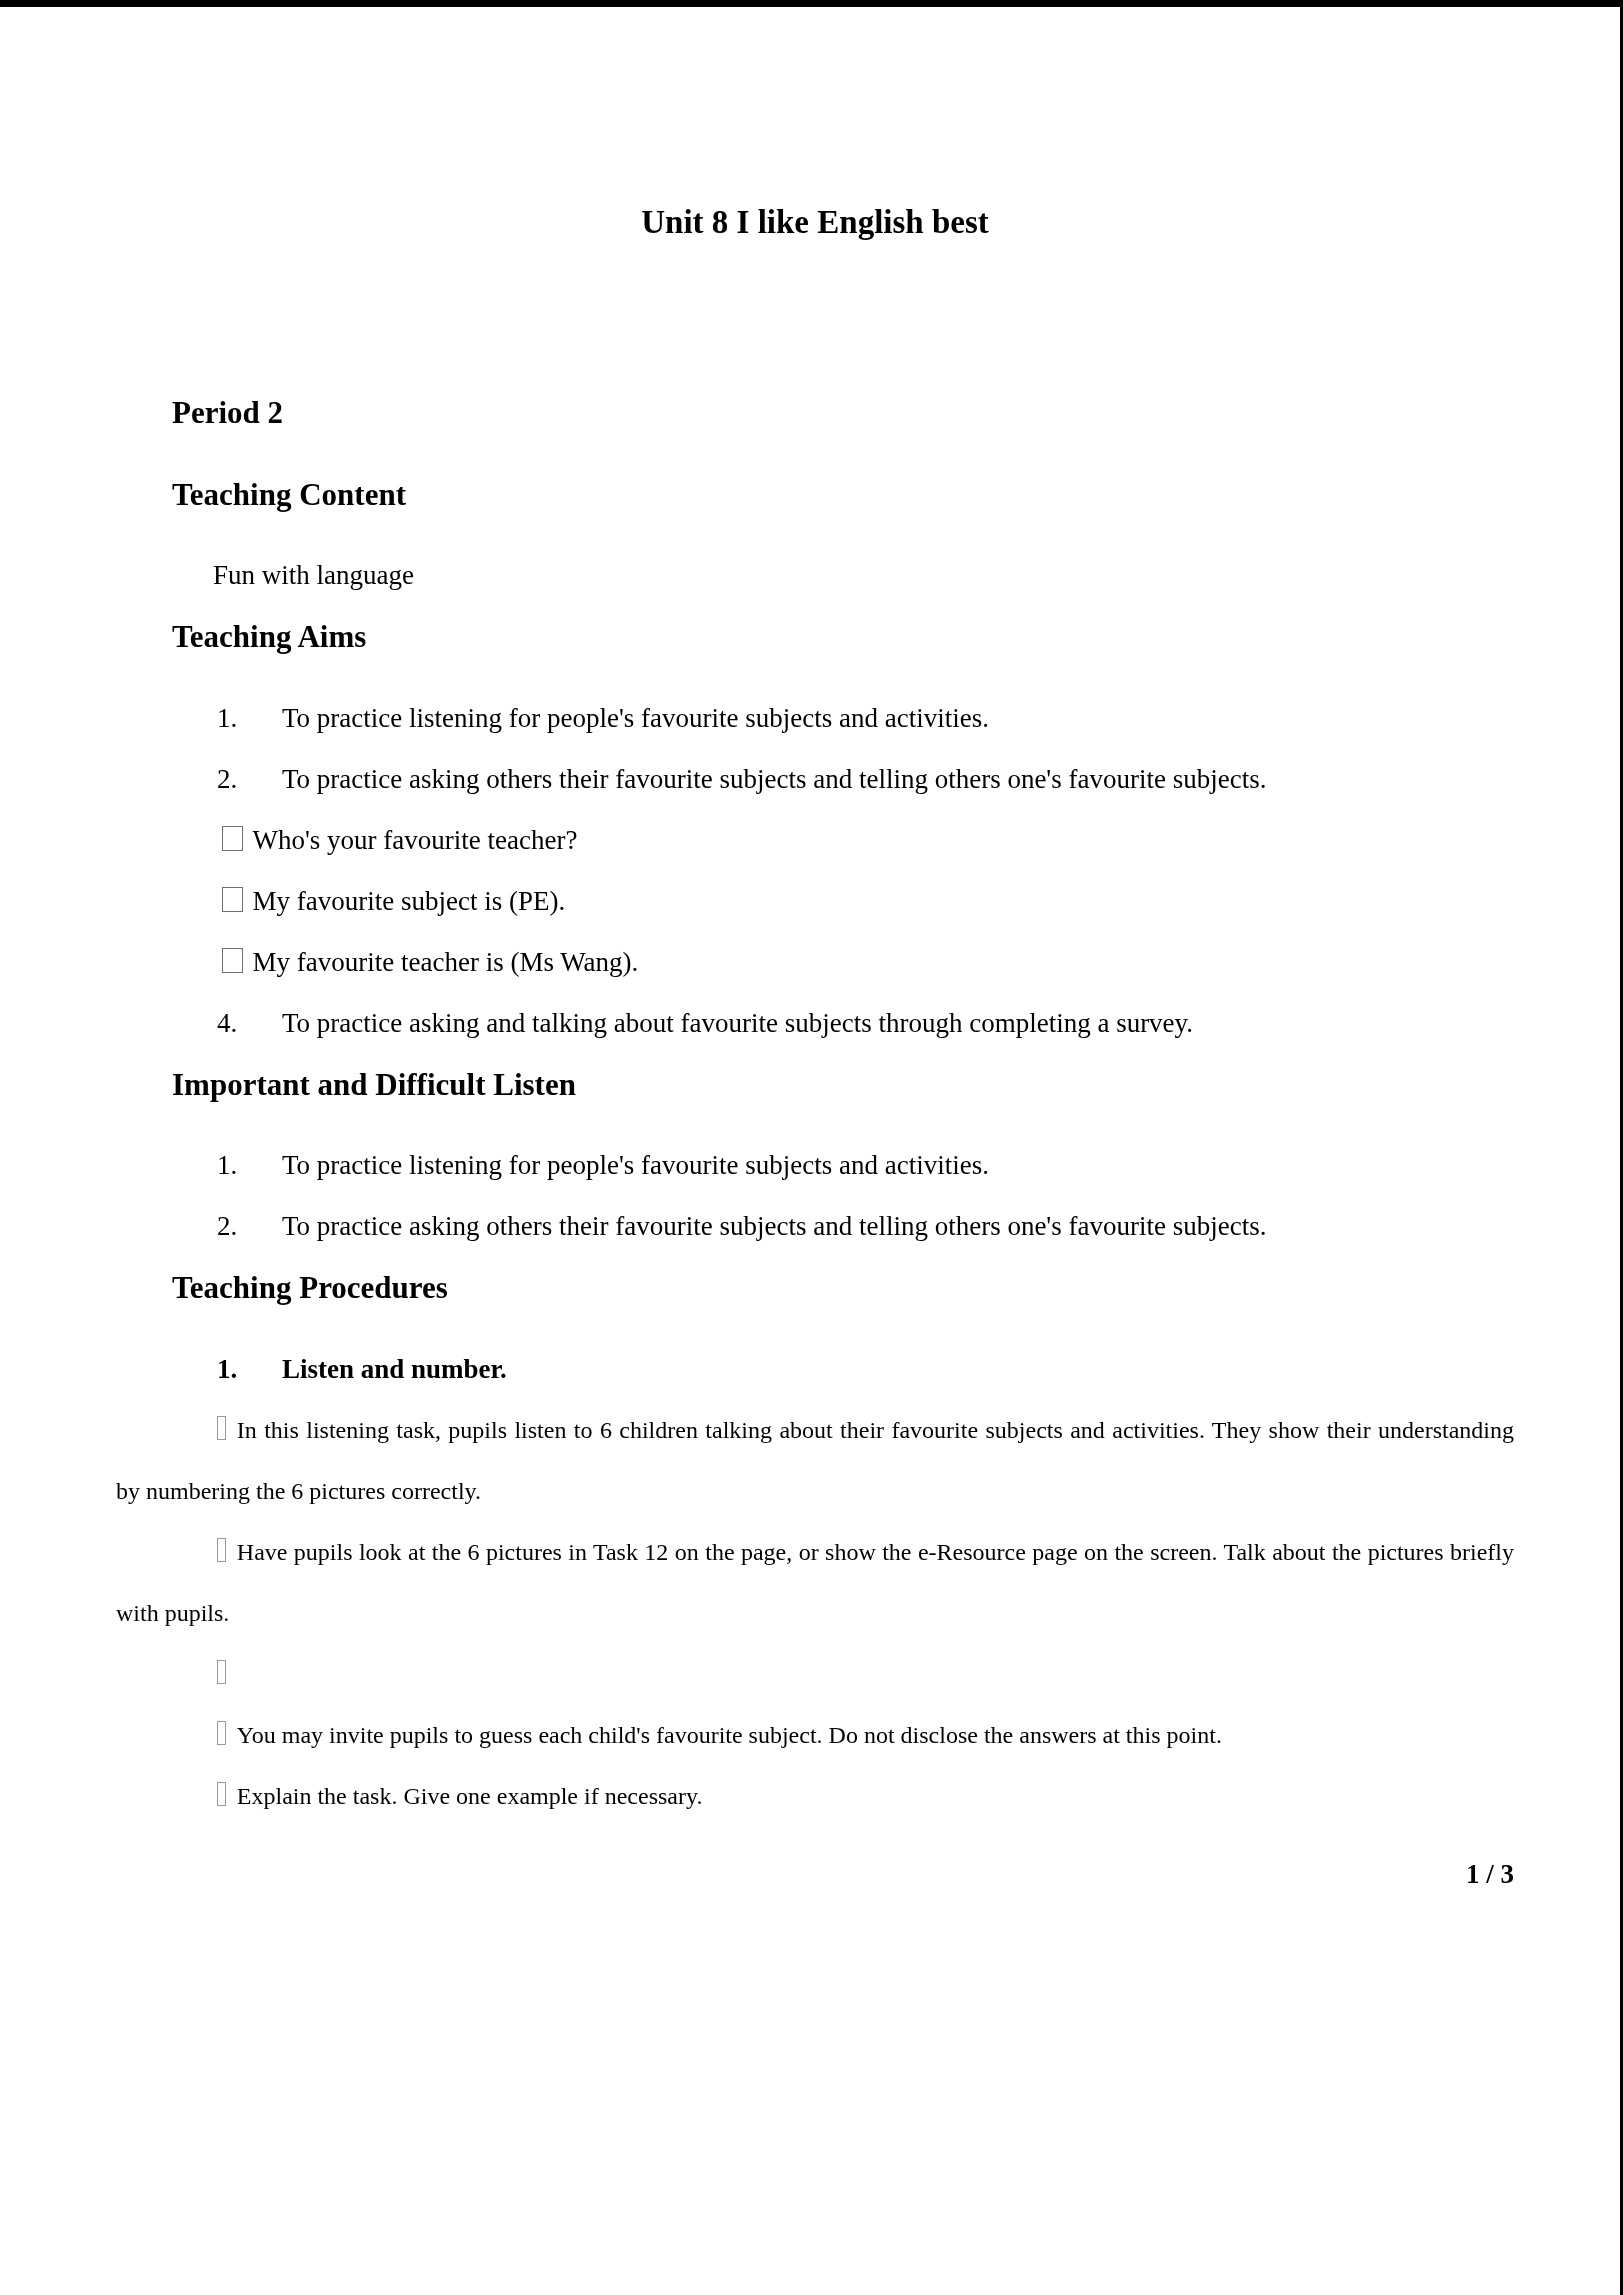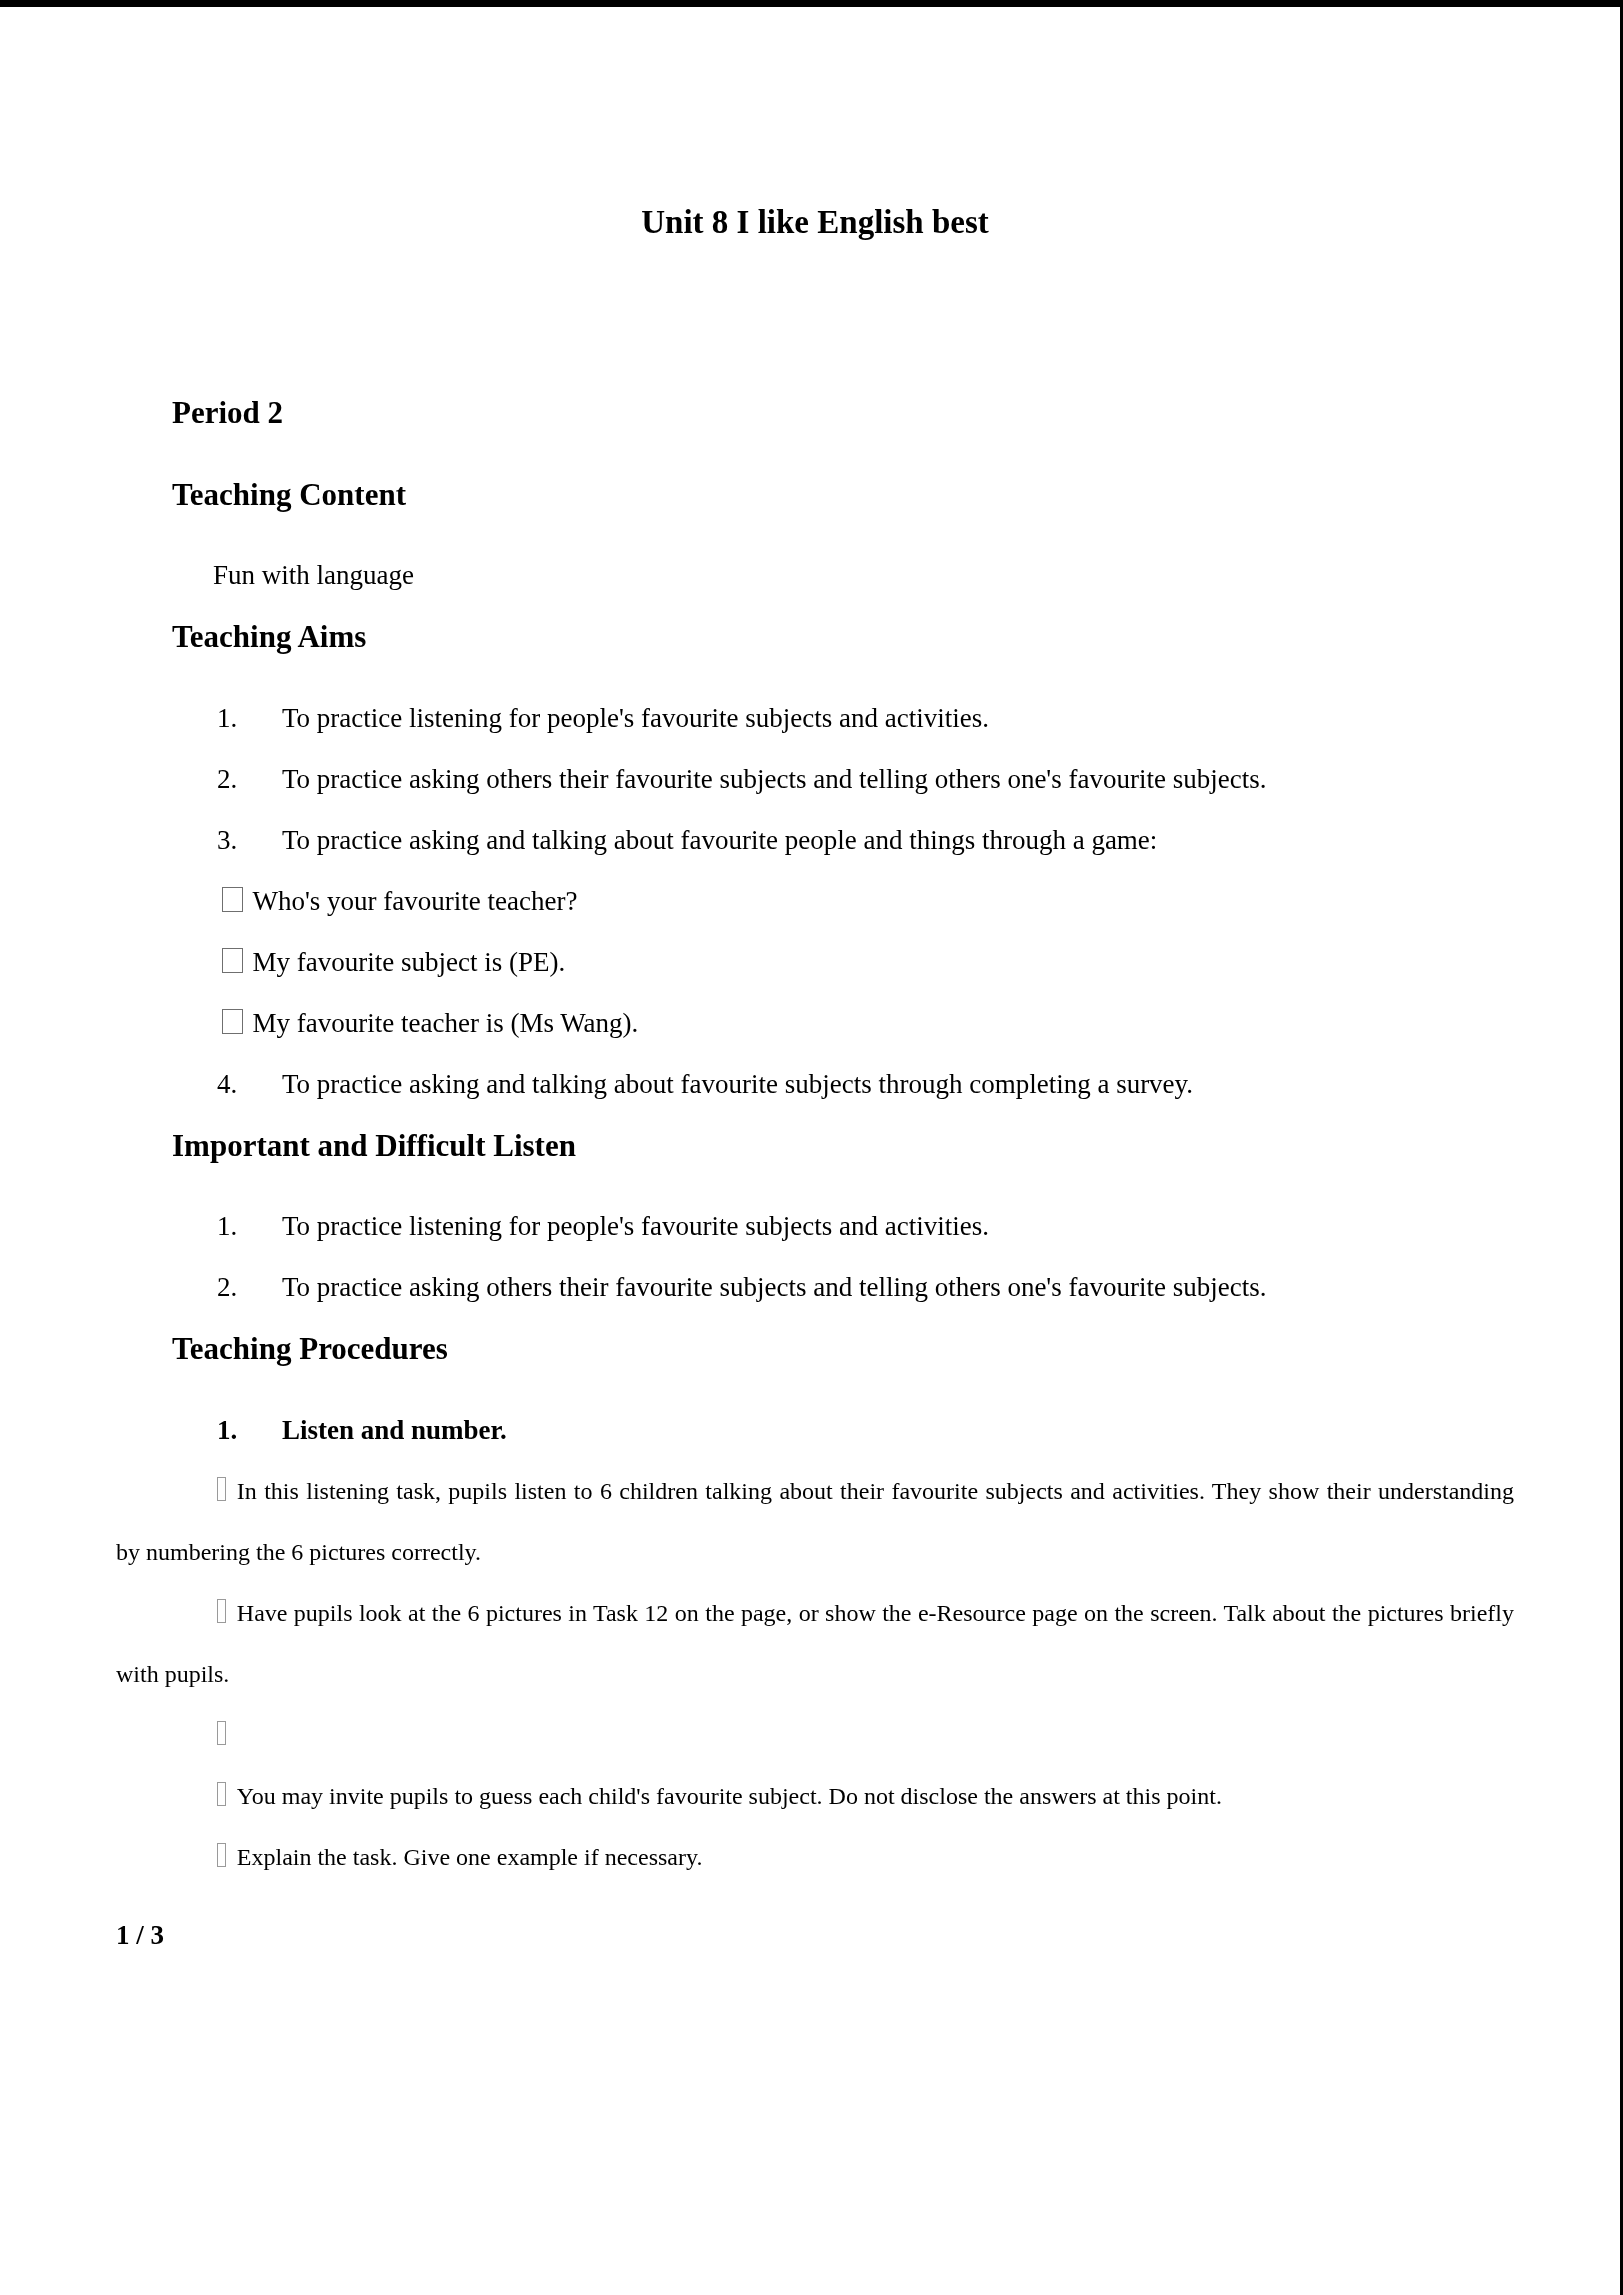--- a/index.html
+++ b/index.html
@@ -72,39 +72,38 @@
     width: 6.8px; height: 22px;
     border: 1.4px solid #9a9a9a;
     margin-right: 11px;
     vertical-align: -2.7px;
   }
   .after-heading { margin-top: 20.5px; }
   .pageno {
     margin-top: 17px;
     font-size: 27px; line-height: 61px;
     font-weight: bold;
-    text-align: left;
+    text-align: right;
   }
 </style>
 </head>
 <body>
 
 <div class="topbar"></div>
 <div class="rightline"></div>
 
 <div class="content">
   <div class="title">Unit 8 I like English best</div>
   <div id="doc">
       <div class="h">Period 2</div>
       <div class="h after-heading">Teaching Content</div>
       <div class="sub after-heading">Fun with language</div>
       <div class="h">Teaching Aims</div>
       <div class="li after-heading"><span class="num">1.</span><span>To practice listening for people's favourite subjects and activities.</span></div>
       <div class="li"><span class="num">2.</span><span>To practice asking others their favourite subjects and telling others one's favourite subjects.</span></div>
-      <div class="li"><span class="num">3.</span><span>To practice asking and talking about favourite people and things through a game:</span></div>
       <div class="check"><span class="tofu-box"></span><span>Who's your favourite teacher?</span></div>
       <div class="check"><span class="tofu-box"></span><span>My favourite subject is (PE).</span></div>
       <div class="check"><span class="tofu-box"></span><span>My favourite teacher is (Ms Wang).</span></div>
       <div class="li"><span class="num">4.</span><span>To practice asking and talking about favourite subjects through completing a survey.</span></div>
       <div class="h">Important and Difficult Listen</div>
       <div class="li after-heading"><span class="num">1.</span><span>To practice listening for people's favourite subjects and activities.</span></div>
       <div class="li"><span class="num">2.</span><span>To practice asking others their favourite subjects and telling others one's favourite subjects.</span></div>
       <div class="h">Teaching Procedures</div>
       <div class="li bold after-heading"><span class="num">1.</span><span>Listen and number.</span></div>
       <div class="para"><span class="tofu-thin"></span><span>In this listening task, pupils listen to 6 children talking about their favourite subjects and activities. They show their understanding by numbering the 6 pictures correctly.</span></div>

